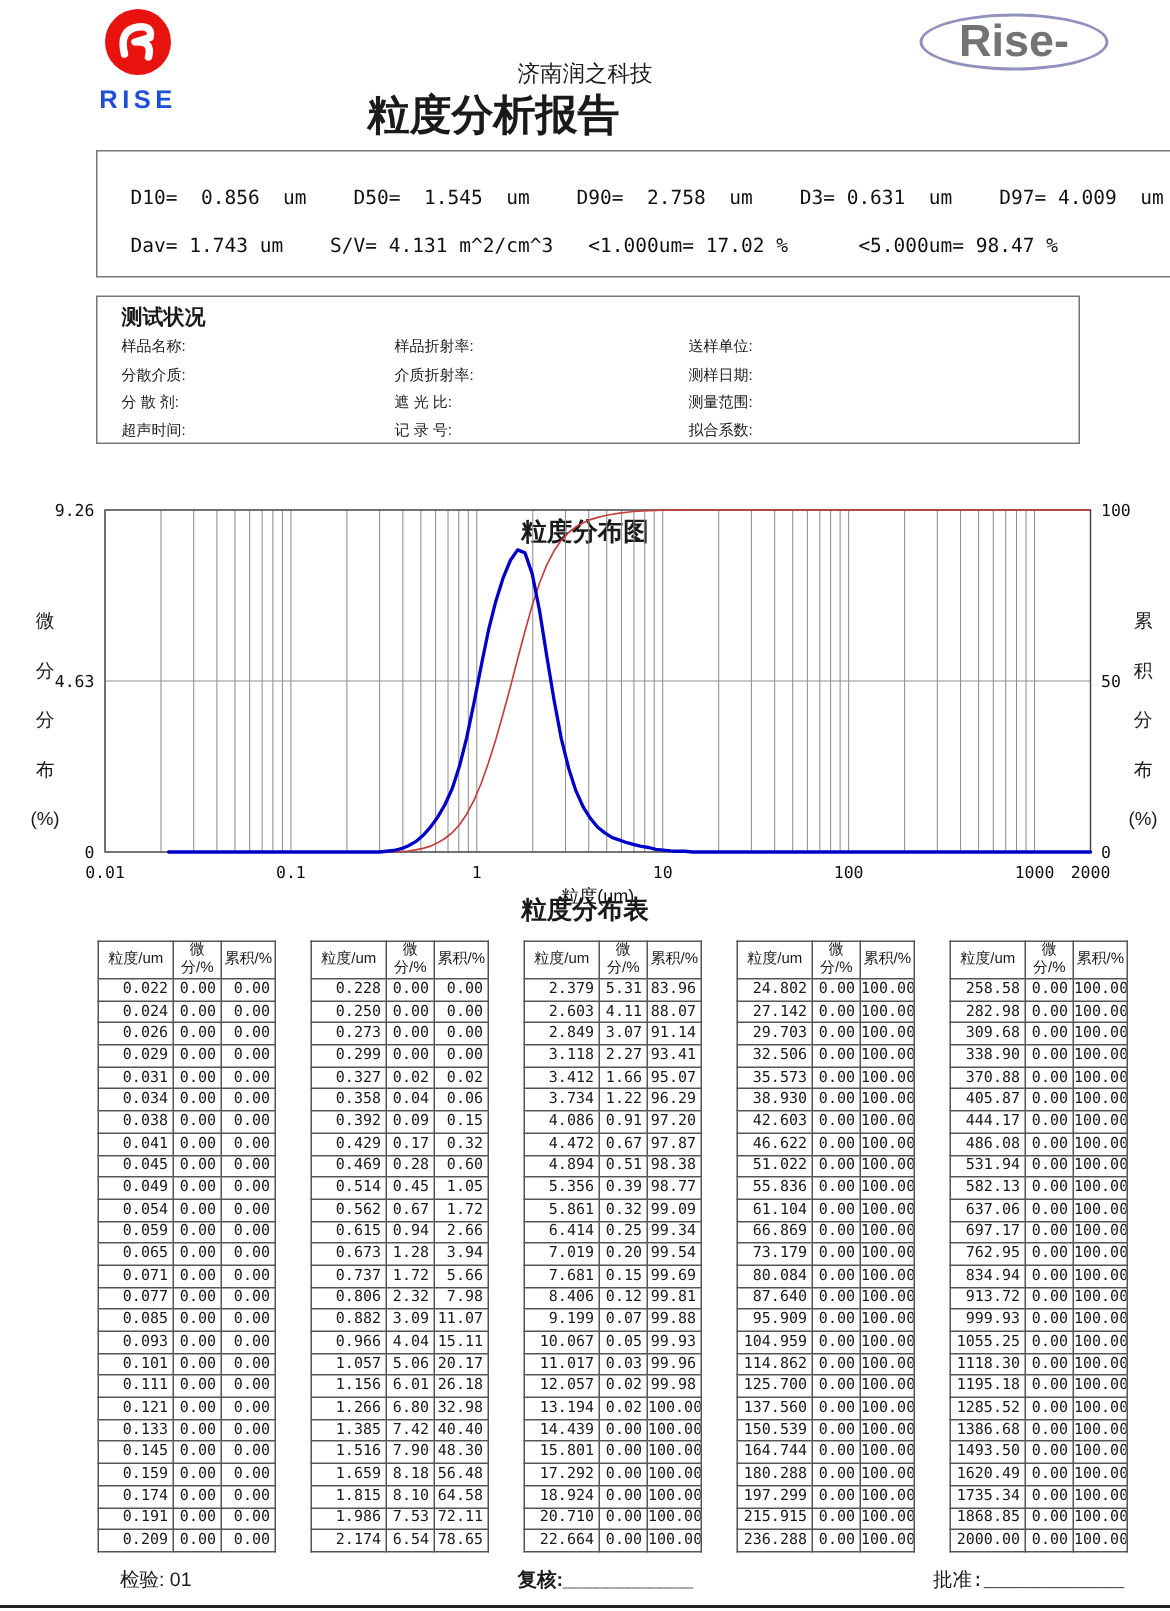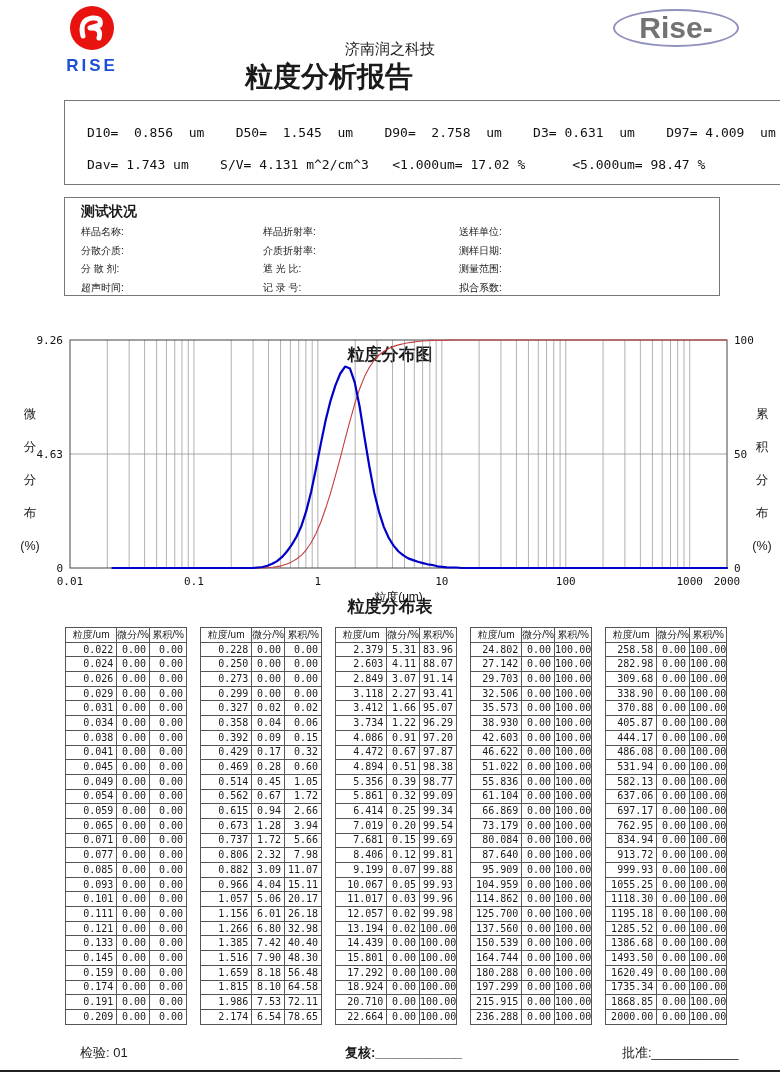--- a/index.html
+++ b/index.html
@@ -25,30 +25,30 @@
   .test-grid{position:absolute;left:16px;top:27px;width:620px;display:grid;
              grid-template-columns:182px 196px auto;row-gap:4px;font-size:10px;line-height:14.5px;}
   
   .chart-title{left:0;top:302px;width:780px;text-align:center;font-size:17px;font-weight:bold;margin-top:41px;}
   .chart-svg{left:0;top:300px;}
   .ytitle{width:20px;font-size:12.5px;line-height:33px;text-align:center;word-break:break-all;}
   .ytitle-left{left:20px;top:398px;}
   .ytitle-right{left:752px;top:398px;}
   
   .tables-title{left:0;top:595px;width:780px;text-align:center;font-size:17px;font-weight:bold;}
-  .tables-row{left:65px;top:627px;width:664px;display:flex;gap:13px;}
+  .tables-row{left:65px;top:627px;width:664px;display:flex;gap:23px;}
   table.dist{border-collapse:collapse;table-layout:fixed;width:122px;
              font-family:"DejaVu Sans Mono",monospace;font-size:10px;}
   table.dist th,table.dist td{border:1px solid #555;padding:0 3px 0 0;height:13.7px;
              line-height:12px;text-align:right;overflow:hidden;}
   table.dist th{font-family:"Liberation Sans",sans-serif;font-weight:normal;text-align:center;
              font-size:10px;padding:0;}
   
   .footer-item{top:1044px;font-size:13px;text-align:right;}
-  .f-check{left:80px;} .f-review{left:345px;font-weight:bold;} .f-approve{left:622px;}
+  .f-check{left:80px;} .f-review{left:345px;font-weight:bold;} .f-approve{left:622px;font-family:Liberation Mono, monospace;}
   .bottom-rule{left:0;top:1070px;width:780px;height:2px;background:#222;}
 </style>
 </head>
 <body>
 
 <div class="page">
 
   <div class="abs logo-wrap">
     <svg width="46" height="46" viewBox="0 0 46 46">
       <circle cx="23" cy="23" r="22" fill="#e8120f"></circle>

